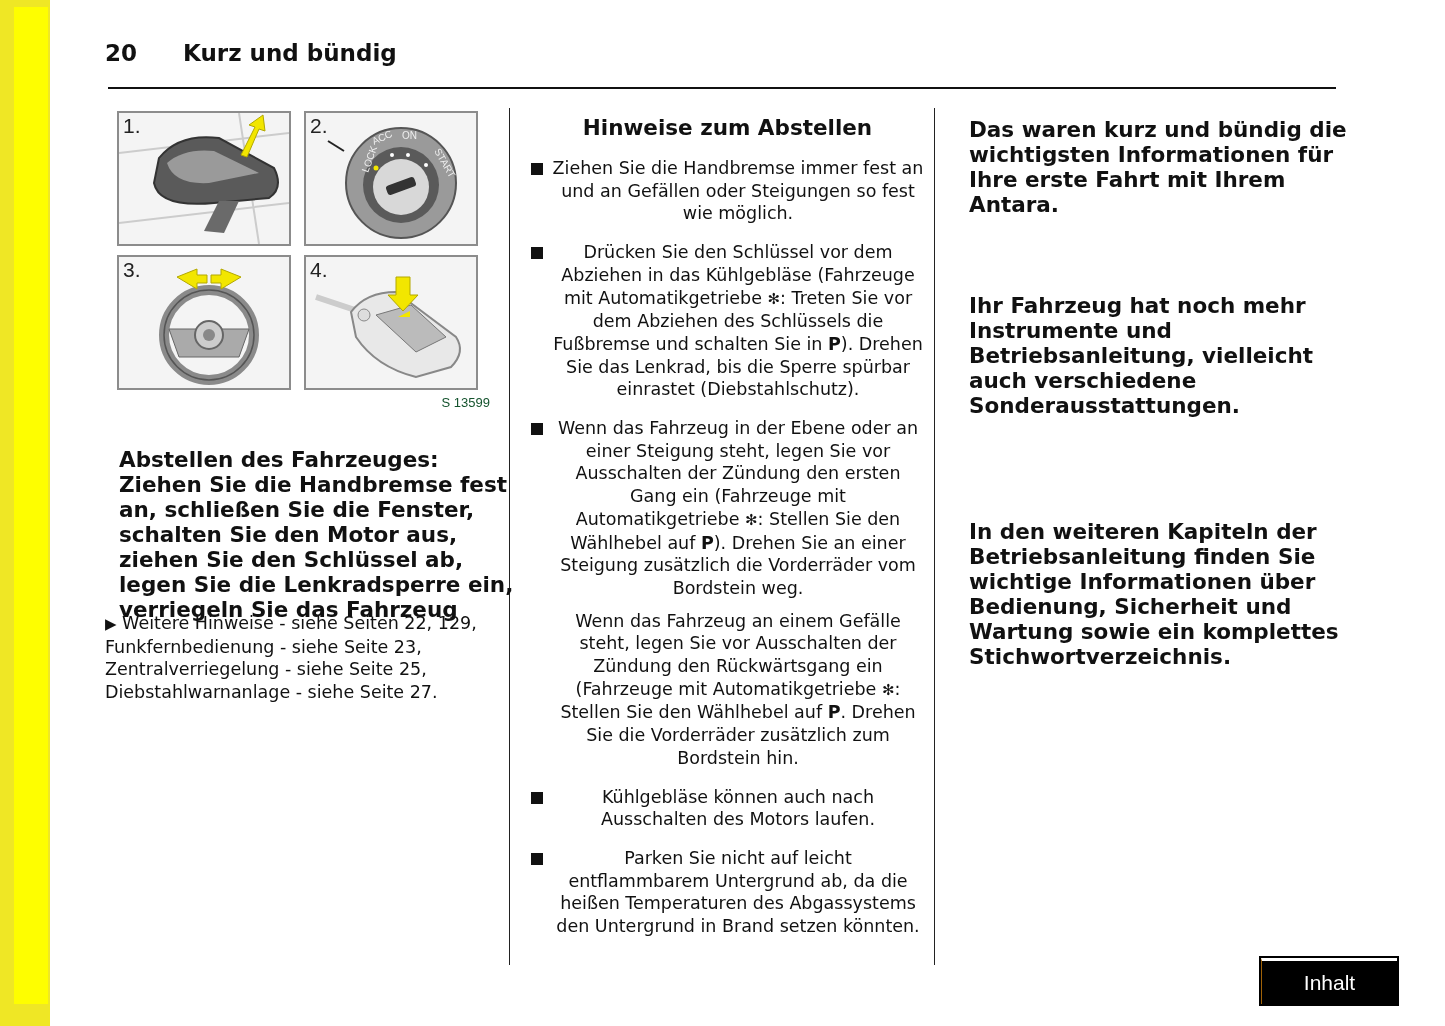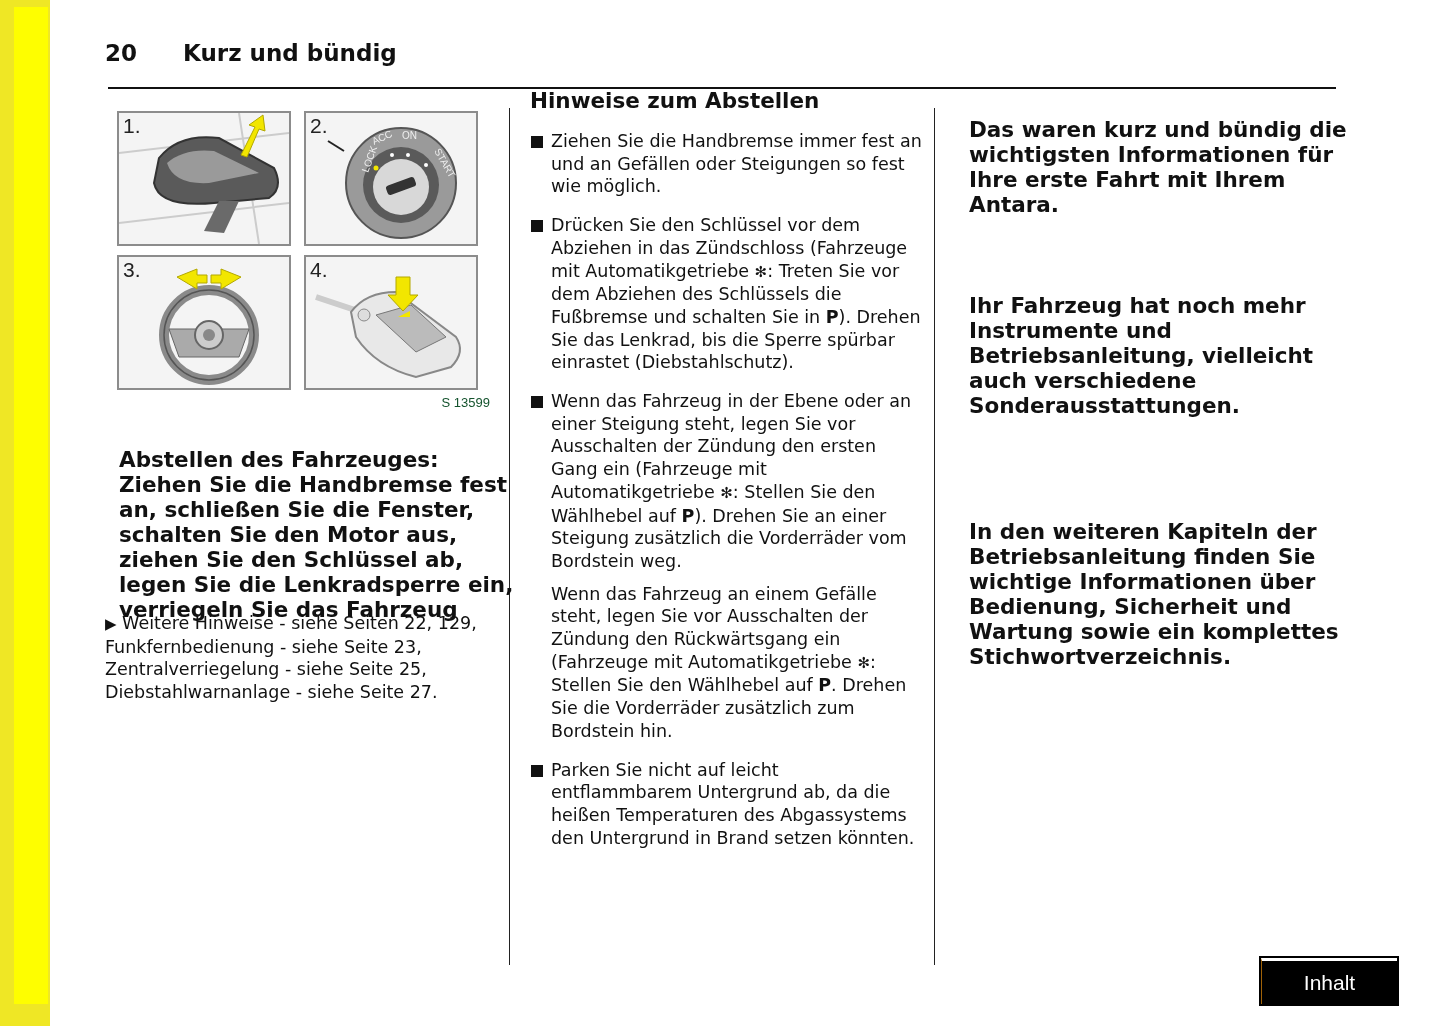--- a/index.html
+++ b/index.html
@@ -26,21 +26,21 @@
     .p3 { left: 0; top: 144px; } .p4 { left: 187px; top: 144px; }
     .panel-num { position: absolute; left: 4px; top: 1px; font-family: "Liberation Sans", sans-serif; font-size: 21px; color: #222; }
     .panel svg { position: absolute; left: 0; top: 0; }
     .fig-code { position: absolute; right: 0; top: 284px; font-family: "Liberation Sans", sans-serif; font-size: 13px; color: #14532d; }
 
     .bold-para { position: absolute; font-weight: bold; font-size: 21.5px; line-height: 25px; color: #111; margin: 14px; }
     .left-bold { left: 105px; top: 433px; width: 395px; }
     .ref-para { position: absolute; left: 105px; top: 612px; width: 400px; font-size: 17.5px; line-height: 22.7px; margin: 0; }
     .ref-arrow { font-size: 15px; }
 
-    .mid-col { position: absolute; left: 530px; top: 88px; width: 395px; }
+    .mid-col { position: absolute; left: 530px; top: 115px; width: 395px; text-align: center; }
     .mid-heading { font-weight: bold; font-size: 21.5px; margin: 0 0 2px 0; line-height: 26px; }
     .bullet { position: relative; padding-left: 21px; font-size: 17.5px; line-height: 22.7px; margin: 16px 0 10px 0; }
     .bullet-sq { position: absolute; left: 1px; top: 6px; width: 12px; height: 12px; background: #111; }
     .sub-para { padding-left: 21px; font-size: 17.5px; line-height: 22.7px; margin: 0 0 10px 0; }
     .star { font-size: 15px; }
 
     .right-bold { left: 955px; width: 385px; }
     .rb1 { top: 103px; } .rb2 { top: 279px; } .rb3 { top: 505px; }
 
     .contents-btn {
@@ -120,27 +120,28 @@
 </div>
 
 <p class="bold-para left-bold">Abstellen des Fahrzeuges: Ziehen Sie die Handbremse fest an, schließen Sie die Fenster, schalten Sie den Motor aus, ziehen Sie den Schlüssel ab, legen Sie die Lenkradsperre ein, verriegeln Sie das Fahrzeug</p>
 <p class="ref-para"><span class="ref-arrow">▶</span><span> Weitere Hinweise - siehe Seiten 22, 129, Funkfernbedienung - siehe Seite 23, Zentralverriegelung - siehe Seite 25, Diebstahlwarnanlage - siehe Seite 27.</span></p>
 
 <div class="mid-col">
   <h2 class="mid-heading">Hinweise zum Abstellen</h2>
 
   <p class="bullet"><span class="bullet-sq"></span><span>Ziehen Sie die Handbremse immer fest an und an Gefällen oder Steigungen so fest wie möglich.</span></p>
 
-  <p class="bullet"><span class="bullet-sq"></span><span>Drücken Sie den Schlüssel vor dem Abziehen in das Zündschloss (Fahrzeuge mit Automatikgetriebe </span><span class="star">✻</span><span>: Treten Sie vor dem Abziehen des Schlüssels die Fußbremse und schalten Sie in </span><b>P</b><span>). Drehen Sie das Lenkrad, bis die Sperre spürbar einrastet (Diebstahlschutz).</span></p>
+  <p class="bullet"><span class="bullet-sq"></span><span>Drücken Sie den Schlüssel vor dem Abziehen in das Kühlgebläse (Fahrzeuge mit Automatikgetriebe </span><span class="star">✻</span><span>: Treten Sie vor dem Abziehen des Schlüssels die Fußbremse und schalten Sie in </span><b>P</b><span>). Drehen Sie das Lenkrad, bis die Sperre spürbar einrastet (Diebstahlschutz).</span></p>
 
   <p class="bullet"><span class="bullet-sq"></span><span>Wenn das Fahrzeug in der Ebene oder an einer Steigung steht, legen Sie vor Ausschalten der Zündung den ersten Gang ein (Fahrzeuge mit Automatikgetriebe </span><span class="star">✻</span><span>: Stellen Sie den Wählhebel auf </span><b>P</b><span>). Drehen Sie an einer Steigung zusätzlich die Vorderräder vom Bordstein weg.</span></p>
 
   <p class="sub-para"><span>Wenn das Fahrzeug an einem Gefälle steht, legen Sie vor Ausschalten der Zündung den Rückwärtsgang ein (Fahrzeuge mit Automatikgetriebe </span><span class="star">✻</span><span>: Stellen Sie den Wählhebel auf </span><b>P</b><span>. Drehen Sie die Vorderräder zusätzlich zum Bordstein hin.</span></p>
 
 
+  <p class="bullet"><span class="bullet-sq"></span><span>Kühlgebläse können auch nach Ausschalten des Motors laufen.</span></p>
 
   <p class="bullet"><span class="bullet-sq"></span><span>Parken Sie nicht auf leicht entflammbarem Untergrund ab, da die heißen Temperaturen des Abgassystems den Untergrund in Brand setzen könnten.</span></p>
 </div>
 
 <p class="bold-para right-bold rb1">Das waren kurz und bündig die wichtigsten Informationen für Ihre erste Fahrt mit Ihrem Antara.</p>
 <p class="bold-para right-bold rb2">Ihr Fahrzeug hat noch mehr Instrumente und Betriebsanleitung, vielleicht auch verschiedene Sonderausstattungen.</p>
 <p class="bold-para right-bold rb3">In den weiteren Kapiteln der Betriebsanleitung finden Sie wichtige Informationen über Bedienung, Sicherheit und Wartung sowie ein komplettes Stichwortverzeichnis.</p>
 
 <button class="contents-btn">Inhalt</button>
 

